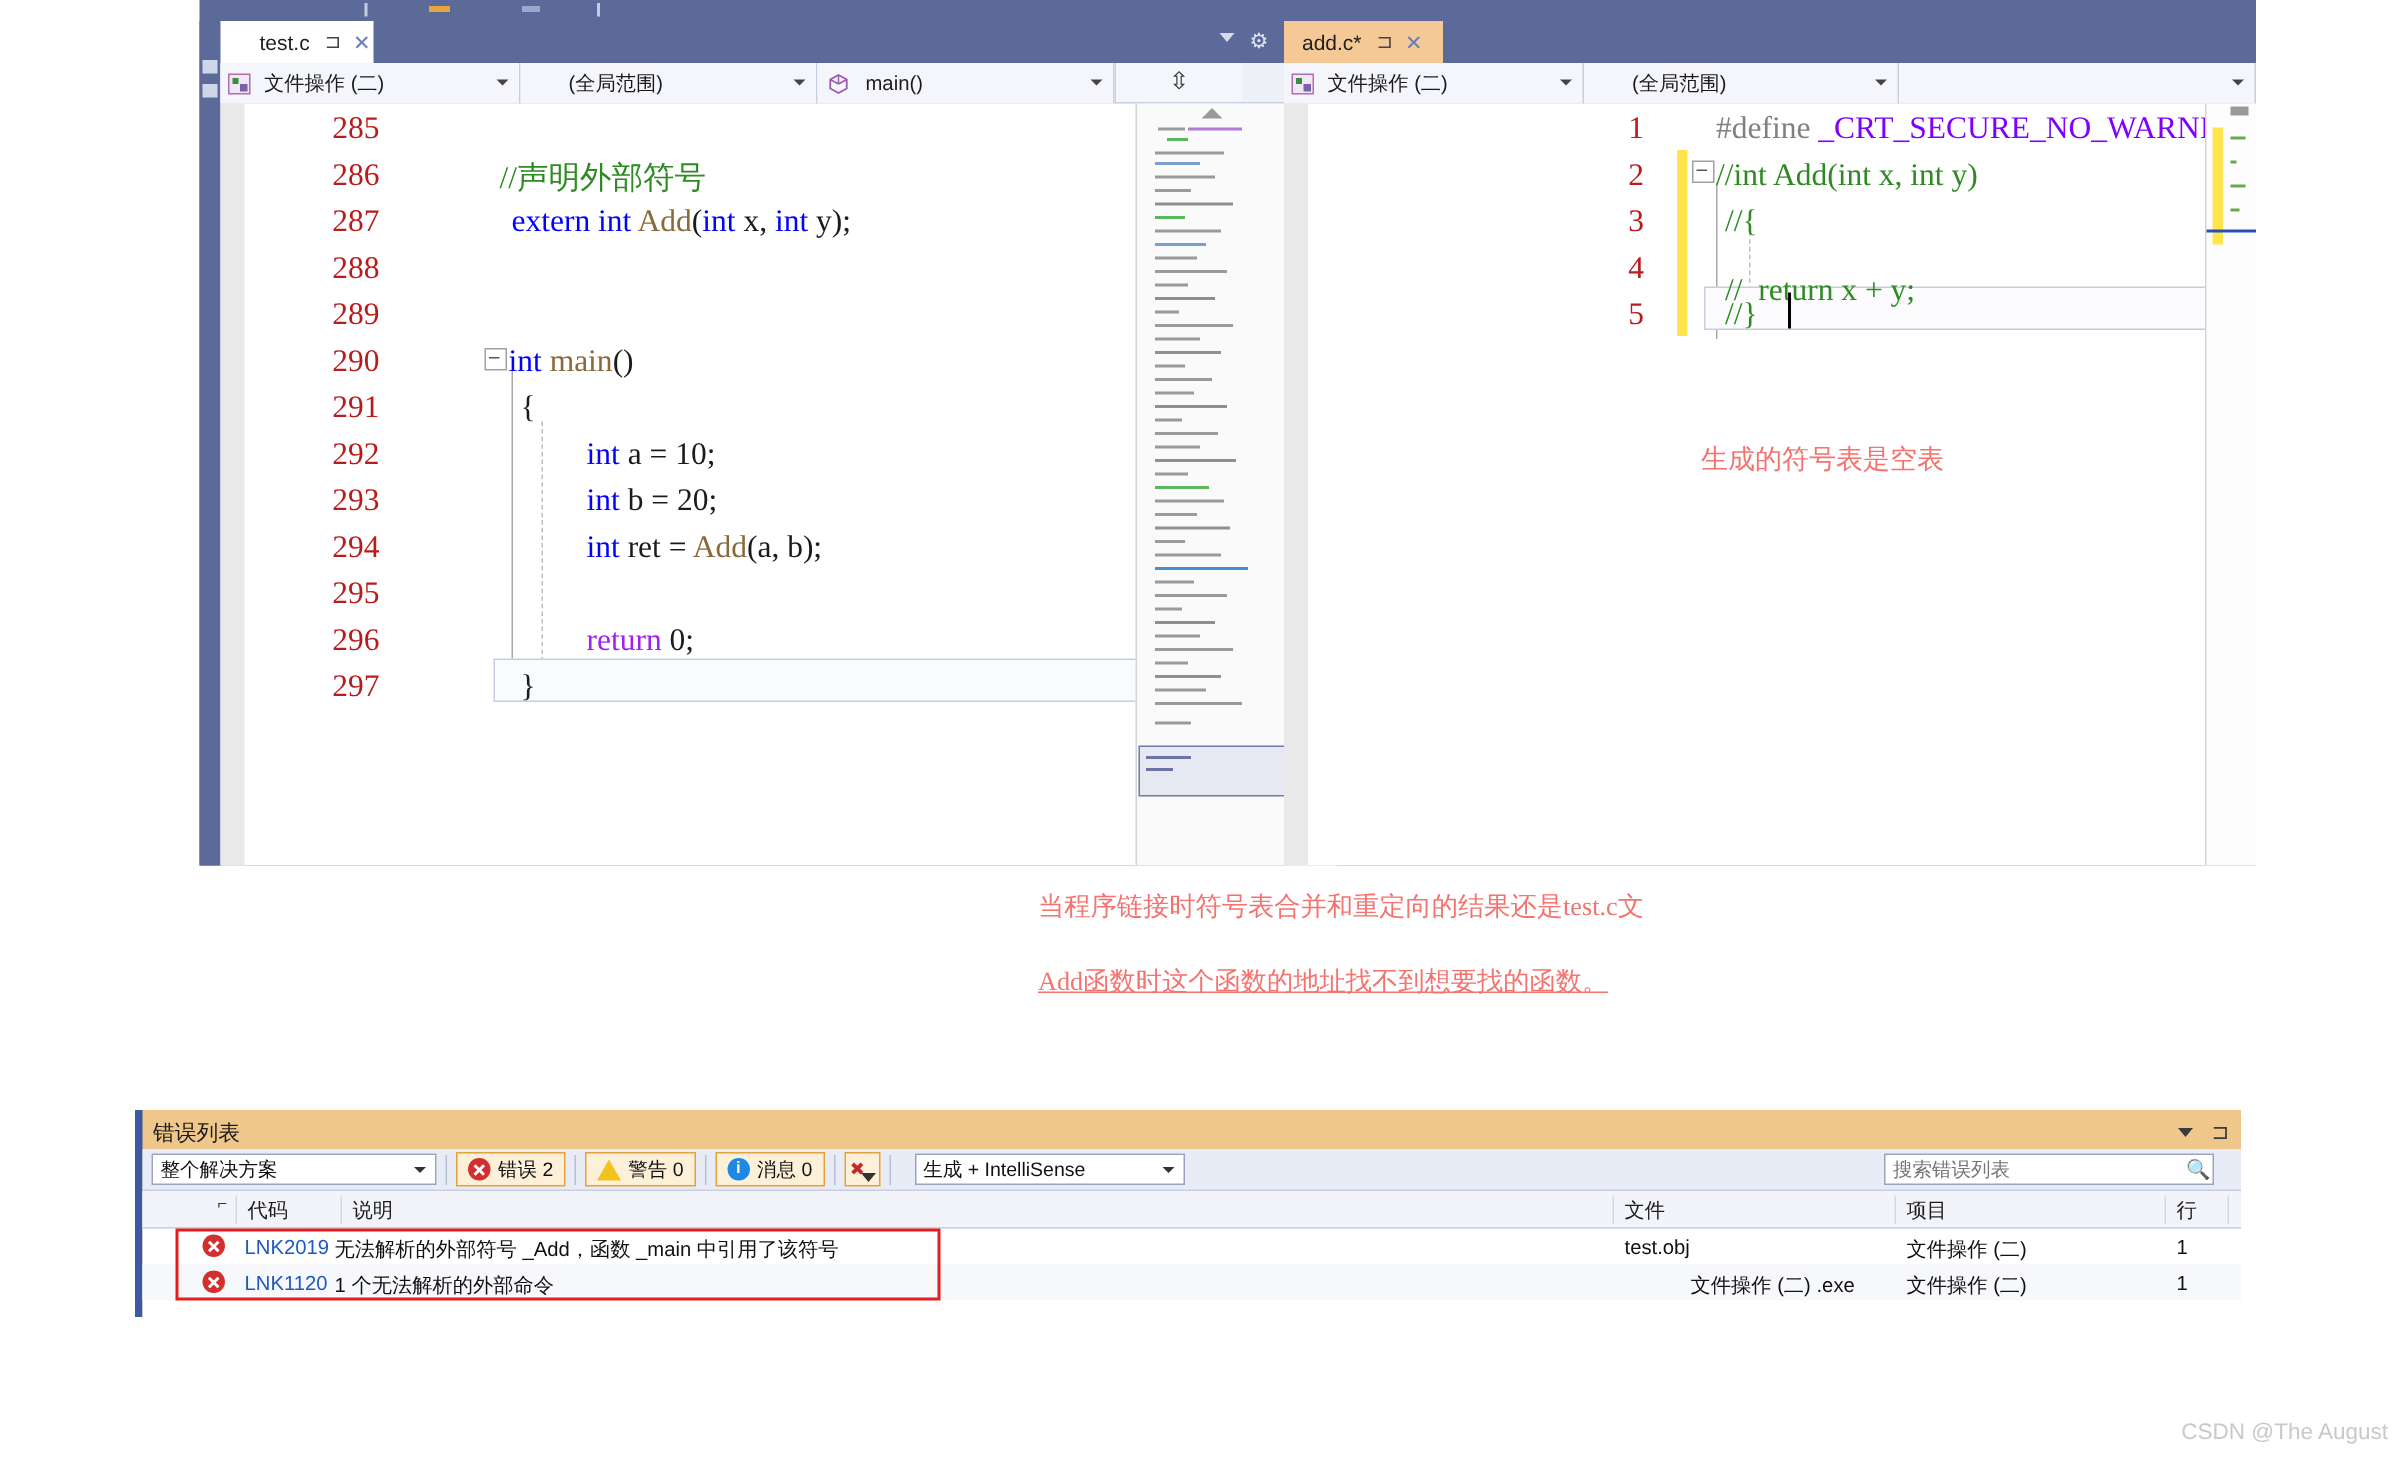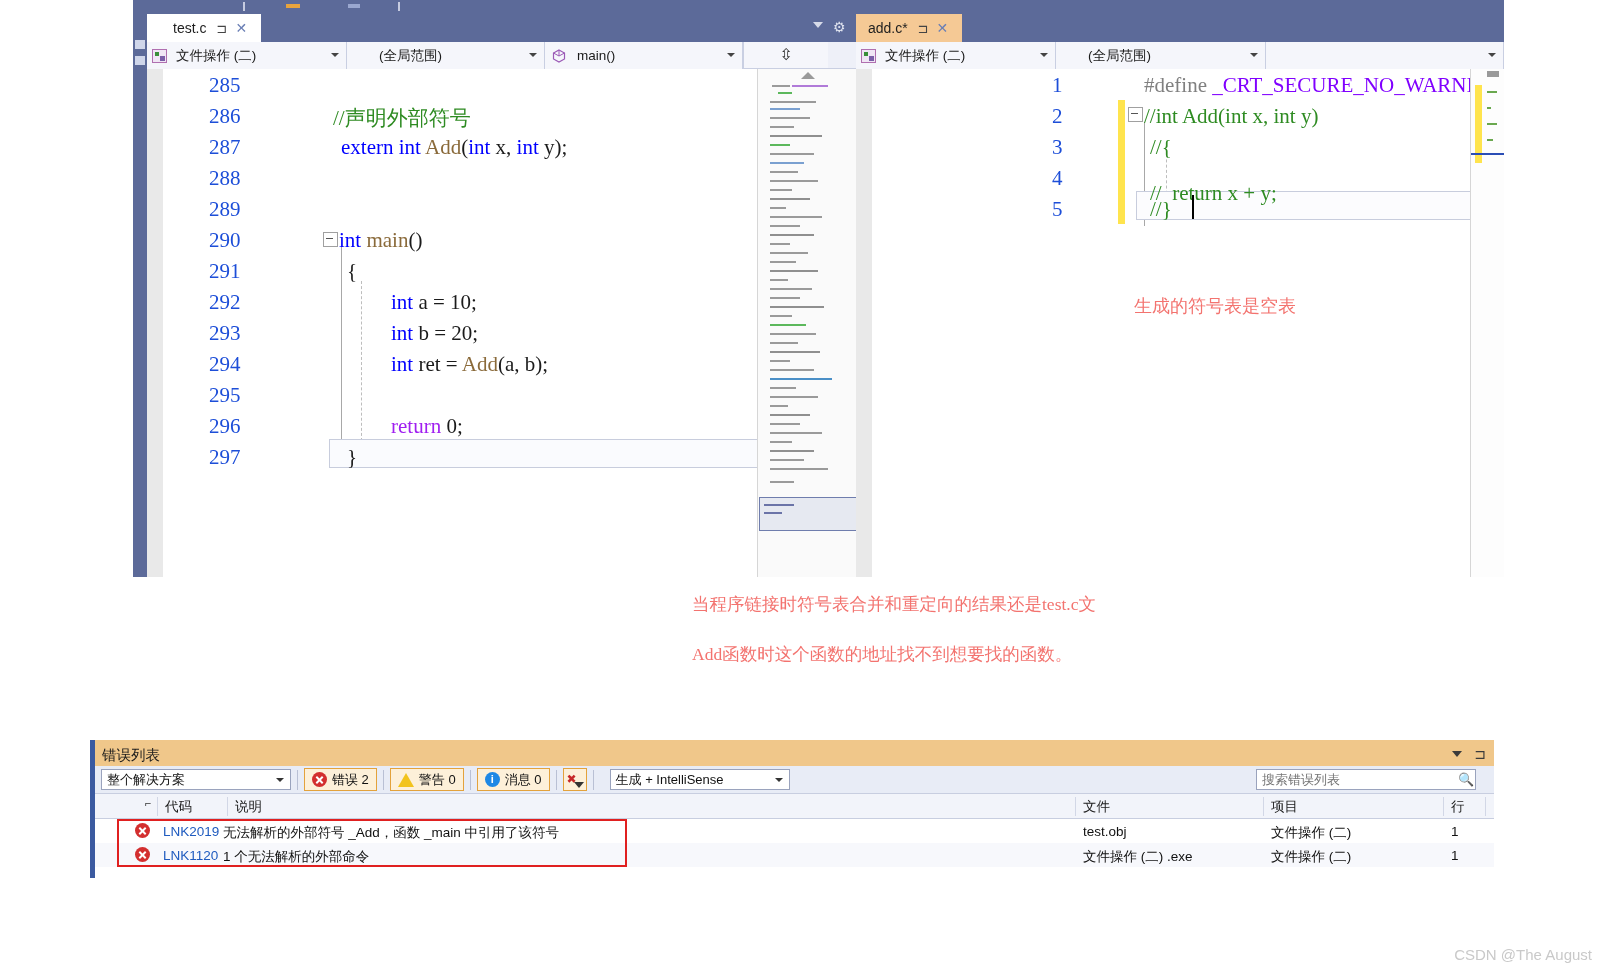--- a/index.html
+++ b/index.html
@@ -47,22 +47,22 @@
   .proj-ico:after{content:"";position:absolute;left:7px;top:6px;width:5px;height:5px;background:#7b5fa8;}
   .cube-ico{width:14px;height:14px;margin-left:7px;margin-right:5px;position:relative;}
   .cube-ico svg{display:block;}
   .split-btn{width:84px;display:flex;align-items:center;justify-content:center;
              background:#f5f6fb;border-left:1px solid #c9cfe2;}
   .split-glyph{font-size:16px;color:#333;line-height:1;}
 
   
   .gutter{position:absolute;left:0;top:27px;width:16px;bottom:0;background:#e9e9e9;}
   .codearea{position:absolute;top:27px;bottom:0;left:16px;right:0;overflow:hidden;}
-  .lnum{position:absolute;width:44px;
-        font-family:"Liberation Serif","DejaVu Serif",serif;font-size:21px;color:#1d4ed8;}
+  .lnum{position:absolute;width:44px;text-align:right;
+        font-family:"Liberation Serif","DejaVu Serif",serif;font-size:21px;color:#b91c1c;}
   .cline{position:absolute;white-space:pre;
          font-family:"Liberation Serif","DejaVu Serif",serif;font-size:21px;color:#1b1b1b;}
   .k{color:#0000ff;}
   .cm{color:#2e8b22;} .num{color:#1b1b1b;} .fn{color:#8a6a3a;}
   .kw2{color:#a020f0;} .pp{color:#808080;} .mac{color:#8000ff;}
 
   .fold{position:absolute;width:13px;height:13px;border:1px solid #a0a0a0;background:#fff;}
   .fold:before{content:"";position:absolute;left:2px;top:5px;width:7px;height:1px;background:#555;}
   .vline{position:absolute;width:1px;background:#a8a8a8;}
   .dashline{position:absolute;width:0;border-left:1px dashed #bdbdbd;}
@@ -152,21 +152,21 @@
     <div class="tick" style="left:265px;"></div>
   </div>
 
   <div class="vs-frame">
 
     <div class="left-rail">
       <div class="rail-ico" style="top:26px;"></div>
       <div class="rail-ico" style="top:42px;"></div>
     </div>
 
-    <div class="tab active-blue" style="left:14px;width:114px;padding-left:26px;">
+    <div class="tab active-blue" style="left:14px;width:102px;padding-left:26px;">
       <span class="name">test.c</span>
       <span class="pin">⊐</span>
       <span class="x">✕</span>
     </div>
 
     <div style="position:absolute;left:680px;top:8px;width:0;height:0;border-left:5px solid transparent;border-right:5px solid transparent;border-top:6px solid #d7dbe9;"></div>
     <div style="position:absolute;left:700px;top:5px;font-size:14px;color:#dfe3ef;">⚙</div>
 
     <div class="pane" style="left:14px;width:744px;height:535px;">
 
@@ -345,21 +345,21 @@
           <div style="position:absolute;left:16px;top:2px;width:12px;height:6px;background:#9a9a9a;"></div>
         </div>
       </div>
 
       <div class="anno" style="left:278px;top:252px;font-size:18px;">生成的符号表是空表</div>
     </div>
 
   </div>
 
   <div class="anno" style="left:692px;top:592px;font-size:17.5px;text-align:center;">当程序链接时符号表合并和重定向的结果还是test.c文</div>
-  <div class="anno" style="left:692px;top:642px;font-size:17.5px;">Add函数时这个函数的地址找不到想要找的函数。</div>
+  <div class="anno" style="left:692px;top:642px;font-size:17.5px;text-decoration:underline;">Add函数时这个函数的地址找不到想要找的函数。</div>
 
   <div class="errpanel">
     <div class="err-accent"></div>
     <div class="err-title">错误列表</div>
     <div class="err-hdr-btns">
       <span class="hdr-caret"></span>
       <span class="hdr-pin">⊐</span>
     </div>
 
     <div class="err-toolbar">
@@ -422,21 +422,21 @@
         <div class="cell" style="left:128px;top:5px;">无法解析的外部符号 _Add，函数 _main 中引用了该符号</div>
         <div class="cell" style="left:988px;top:5px;">test.obj</div>
         <div class="cell" style="left:1176px;top:5px;">文件操作 (二)</div>
         <div class="cell" style="left:1356px;top:5px;">1</div>
       </div>
 
       <div class="grow alt" style="top:49px;">
         <div class="rowicon"></div>
         <div class="cell code" style="left:68px;top:5px;width:62px;overflow:hidden;">LNK1120</div>
         <div class="cell" style="left:128px;top:5px;">1 个无法解析的外部命令</div>
-        <div class="cell" style="left:988px;top:5px;">文件操作 (二) .exe</div>
+        <div class="cell" style="left:1032px;top:5px;">文件操作 (二) .exe</div>
         <div class="cell" style="left:1176px;top:5px;">文件操作 (二)</div>
         <div class="cell" style="left:1356px;top:5px;">1</div>
       </div>
 
       <div class="redbox" style="left:22px;top:25px;width:510px;height:48px;"></div>
     </div>
   </div>
 
   <div class="watermark">CSDN @The  August</div>
 

